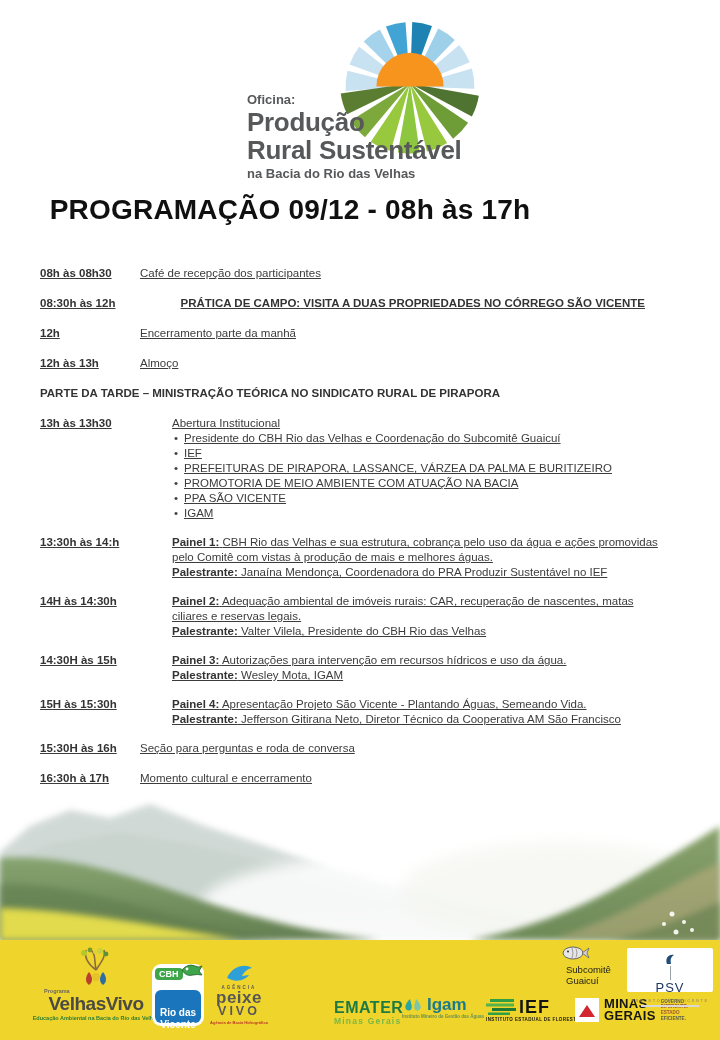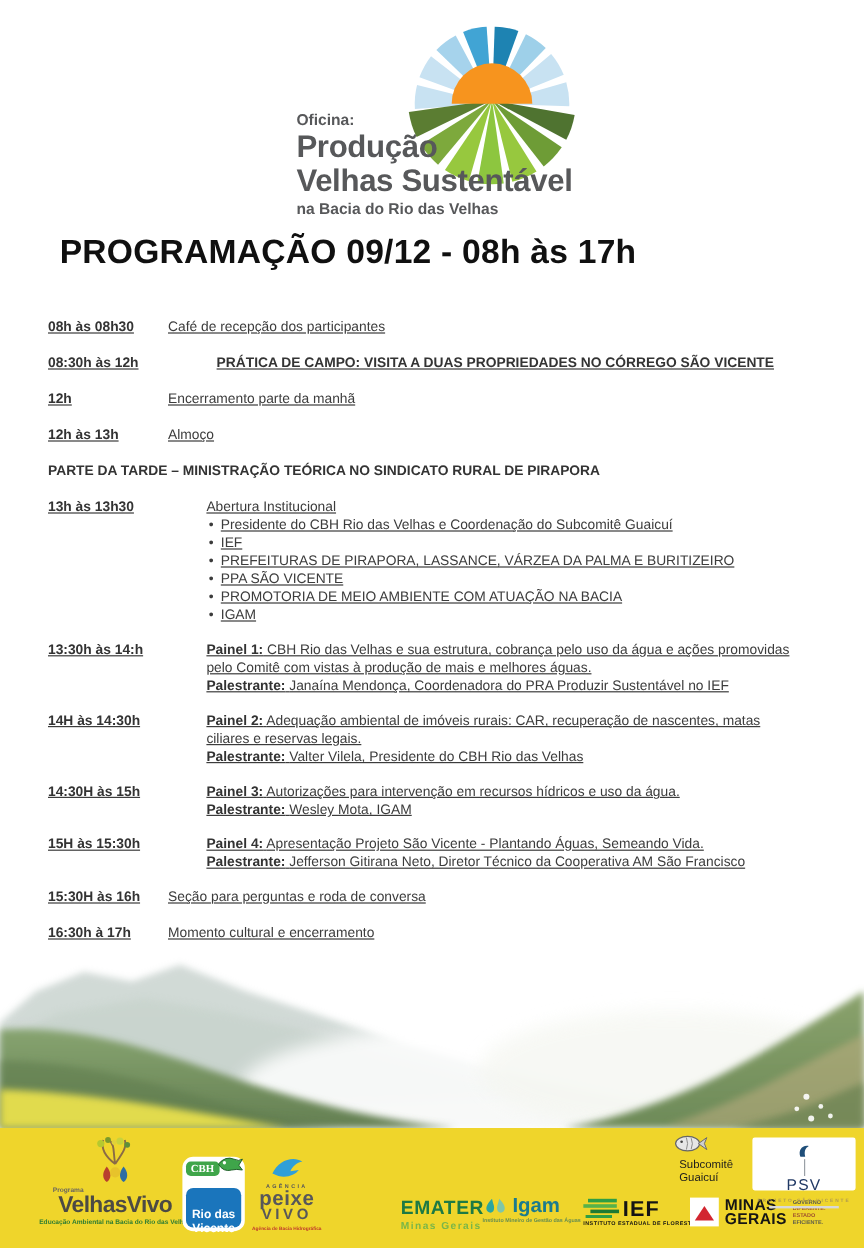--- a/index.html
+++ b/index.html
@@ -37,21 +37,21 @@
   .footer{position:absolute;left:0;top:940px;width:720px;height:100px;background:#efd52b;z-index:3;}
   .footer *{box-sizing:border-box;}
 
   .f-velhas{position:absolute;left:24px;top:6px;width:144px;text-align:center;color:#4c4a44;}
   .fv-program{font-size:5.5px;font-weight:700;color:#6b675f;text-align:left;margin-left:20px;margin-top:-2px;}
   .fv-name{font-size:19px;font-weight:800;letter-spacing:-.5px;line-height:19px;}
   .fv-tag{font-size:5.5px;font-weight:700;color:#2e7d32;margin-top:2px;}
 
   .f-cbh{position:absolute;left:152px;top:24px;width:52px;height:62px;background:#fff;border-radius:9px;}
   .cbh-pill{position:absolute;top:4px;left:3px;background:#3fa54a;color:#fff;font-size:9px;
-    font-weight:800;padding:1px 4px;border-radius:4px;font-family:Liberation Serif, serif;}
+    font-weight:800;padding:1px 4px;border-radius:4px;}
   .cbh-fish{position:absolute;top:-4px;right:0px;}
   .cbh-blue{position:absolute;left:3px;right:3px;bottom:3px;height:33px;background:#1a75bc;
     border-radius:6px;color:#fff;font-weight:700;font-size:10px;text-align:center;
     padding-top:17px;line-height:12px;}
 
   .f-peixe{position:absolute;left:206px;top:22px;width:66px;text-align:center;color:#57575a;}
   .fp-agency{font-size:4.5px;letter-spacing:2px;font-weight:700;margin-top:-1px;}
   .fp-line1{font-size:17px;font-weight:800;line-height:15px;letter-spacing:.5px;}
   .fp-line2{font-size:12.5px;font-weight:800;letter-spacing:3px;line-height:13px;}
   .fp-tag{font-size:4px;color:#c0392b;font-weight:700;margin-top:2px;}
@@ -109,21 +109,21 @@
     <path d="M50 44 L41.3 93.2 A50 50 0 0 0 57.0 93.5 Z" fill="#8dc63f"></path>
     <path d="M50 44 L62.1 92.5 A50 50 0 0 0 76.5 86.4 Z" fill="#97c83e"></path>
     <path d="M50 44 L80.8 83.4 A50 50 0 0 0 91.5 72.0 Z" fill="#6e9c36"></path>
     <path d="M50 44 L94.2 67.5 A50 50 0 0 0 99.2 52.7 Z" fill="#4f7330"></path>
     <path d="M26 46 A24 24 0 0 1 74 46 Z" fill="#f7941e"></path>
   </svg>
 
   <div class="brand">
     <div class="pre">Oficina:</div>
     <div class="l1">Produção</div>
-    <div class="l2">Velhas Sustentável</div>
+    <div class="l2">Rural Sustentável</div>
     <div class="sub">na Bacia do Rio das Velhas</div>
   </div>
 
   <div class="page-title">PROGRAMAÇÃO 09/12 - 08h às 17h</div>
 
   <div class="sched">
 
     <div class="row">
       <div class="time">08h às 08h30</div>
       <div class="desc">Café de recepção dos participantes</div>
@@ -144,22 +144,22 @@
     <div class="section-head">PARTE DA TARDE – MINISTRAÇÃO TEÓRICA NO SINDICATO RURAL DE PIRAPORA</div>
 
     <div class="row tight">
       <div class="time">13h às 13h30</div>
       <div class="desc">
         <div>Abertura Institucional</div>
         <ul class="bullets">
           <li>Presidente do CBH Rio das Velhas e Coordenação do Subcomitê Guaicuí</li>
           <li>IEF</li>
           <li>PREFEITURAS DE PIRAPORA, LASSANCE, VÁRZEA DA PALMA E BURITIZEIRO</li>
+          <li>PROMOTORIA DE MEIO AMBIENTE COM ATUAÇÃO NA BACIA</li>
           <li>PPA SÃO VICENTE</li>
-          <li>PROMOTORIA DE MEIO AMBIENTE COM ATUAÇÃO NA BACIA</li>
           <li>IGAM</li>
         </ul>
       </div>
     </div>
 
     <div class="row tight">
       <div class="time">13:30h às 14:h</div>
       <div class="desc">
         <div><span class="b">Painel 1:</span> <span>CBH Rio das Velhas e sua estrutura, cobrança pelo uso da água e ações promovidas pelo Comitê com vistas à produção de mais e melhores águas.</span></div>
         <div><span class="b">Palestrante:</span> <span>Janaína Mendonça, Coordenadora do PRA Produzir Sustentável no IEF</span></div>

